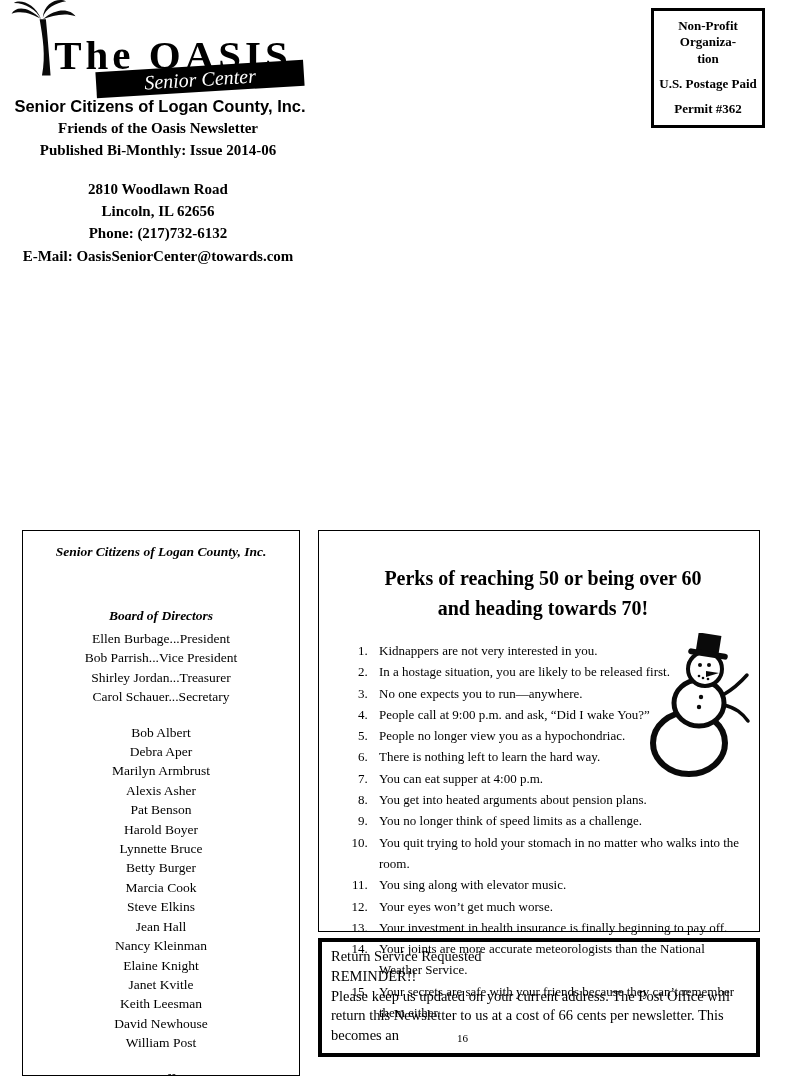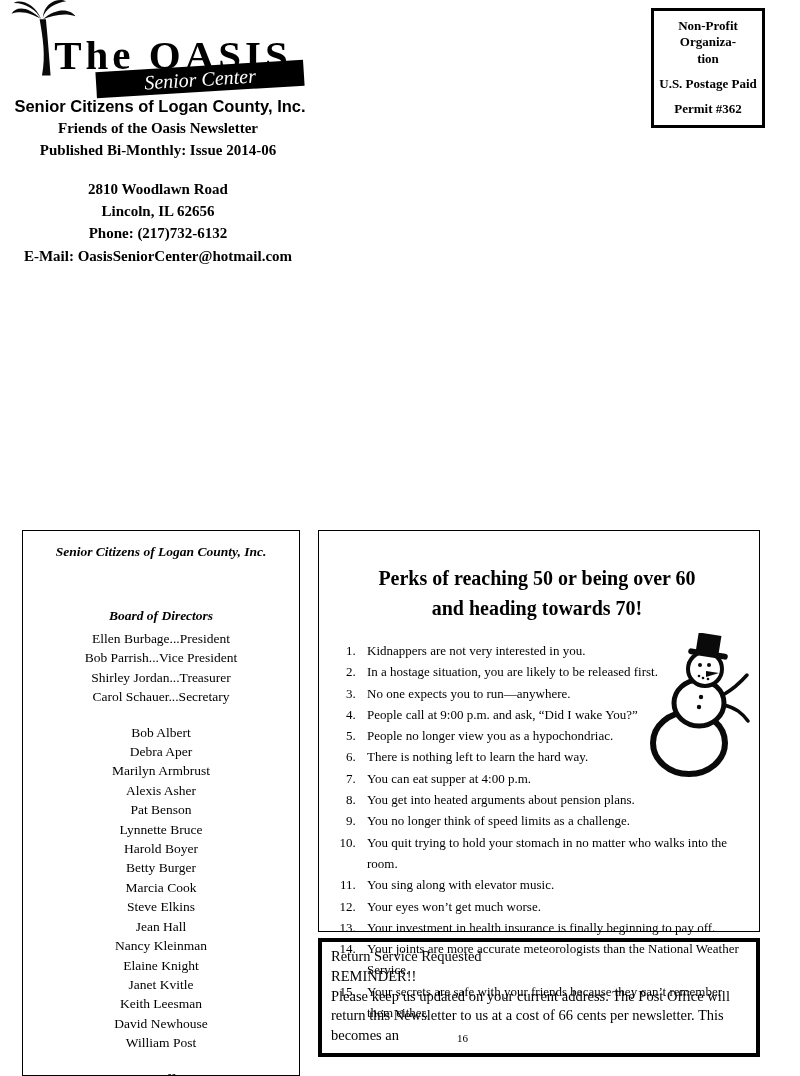--- a/index.html
+++ b/index.html
@@ -56,21 +56,21 @@
   }
   .board-org   { font-weight:bold; font-style:italic; line-height:19px; }
   .board-heading { font-weight:bold; font-style:italic; line-height:20px; margin-bottom:3px;margin-top:45px; }
   .board-line  { line-height:19.4px; }
   .board-gap   { height:16px; }
   .staff-heading { font-weight:bold; font-style:italic; line-height:20px; margin-bottom:4px; }
 
   
   .perks-box {
     position:absolute; left:318px; top:530px; width:442px; height:402px;
-    border:1px solid #000; padding:32px 16px 0 12px;
+    border:1px solid #000; padding:32px 16px 0 24px;
   }
   .perks-title {
     text-align:center; font-weight:bold; font-size:20px; line-height:1.5;
     margin-bottom:17px;
   }
   .perks-list { margin-left:28px; font-size:13px; line-height:21.3px; list-style:decimal outside; }
   .perks-list li { padding-left:8px; }
   .snowman-wrap { position:absolute; right:8px; top:102px; width:112px; height:152px; }
 
   
@@ -113,38 +113,38 @@
 
   <div class="newsletter-info">
     <div>Friends of the Oasis Newsletter</div>
     <div>Published Bi-Monthly: Issue 2014-06</div>
   </div>
 
   <div class="address-block">
     <div>2810 Woodlawn Road</div>
       <div>Lincoln, IL 62656</div>
       <div>Phone:  (217)732-6132</div>
-      <div>E-Mail:  OasisSeniorCenter@hotmail.com</div>
+      <div>E-Mail:  OasisSeniorCenter@towards.com</div>
   </div>
 
   <div class="board-box">
     <div class="board-org">Senior Citizens of Logan County, Inc.</div>
     <div class="board-heading">Board of Directors</div>
     <div class="board-line">Ellen Burbage...President</div>
       <div class="board-line">Bob Parrish...Vice President</div>
       <div class="board-line">Shirley Jordan...Treasurer</div>
       <div class="board-line">Carol Schauer...Secretary</div>
     <div class="board-gap"></div>
     <div class="board-line">Bob Albert</div>
       <div class="board-line">Debra Aper</div>
       <div class="board-line">Marilyn Armbrust</div>
       <div class="board-line">Alexis Asher</div>
       <div class="board-line">Pat Benson</div>
+      <div class="board-line">Harold Boyer</div>
       <div class="board-line">Lynnette Bruce</div>
-      <div class="board-line">Harold Boyer</div>
       <div class="board-line">Betty Burger</div>
       <div class="board-line">Marcia Cook</div>
       <div class="board-line">Steve Elkins</div>
       <div class="board-line">Jean Hall</div>
       <div class="board-line">Nancy Kleinman</div>
       <div class="board-line">Elaine Knight</div>
       <div class="board-line">Janet Kvitle</div>
       <div class="board-line">Keith Leesman</div>
       <div class="board-line">David Newhouse</div>
       <div class="board-line">William Post</div>

